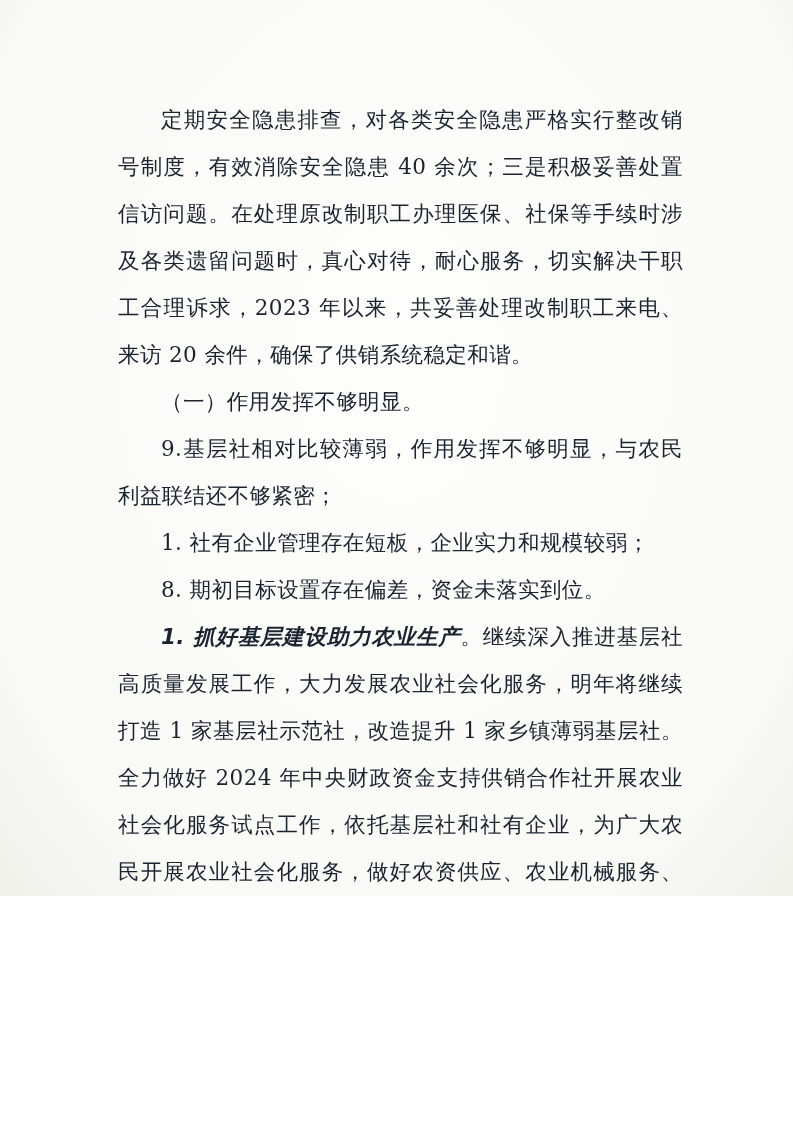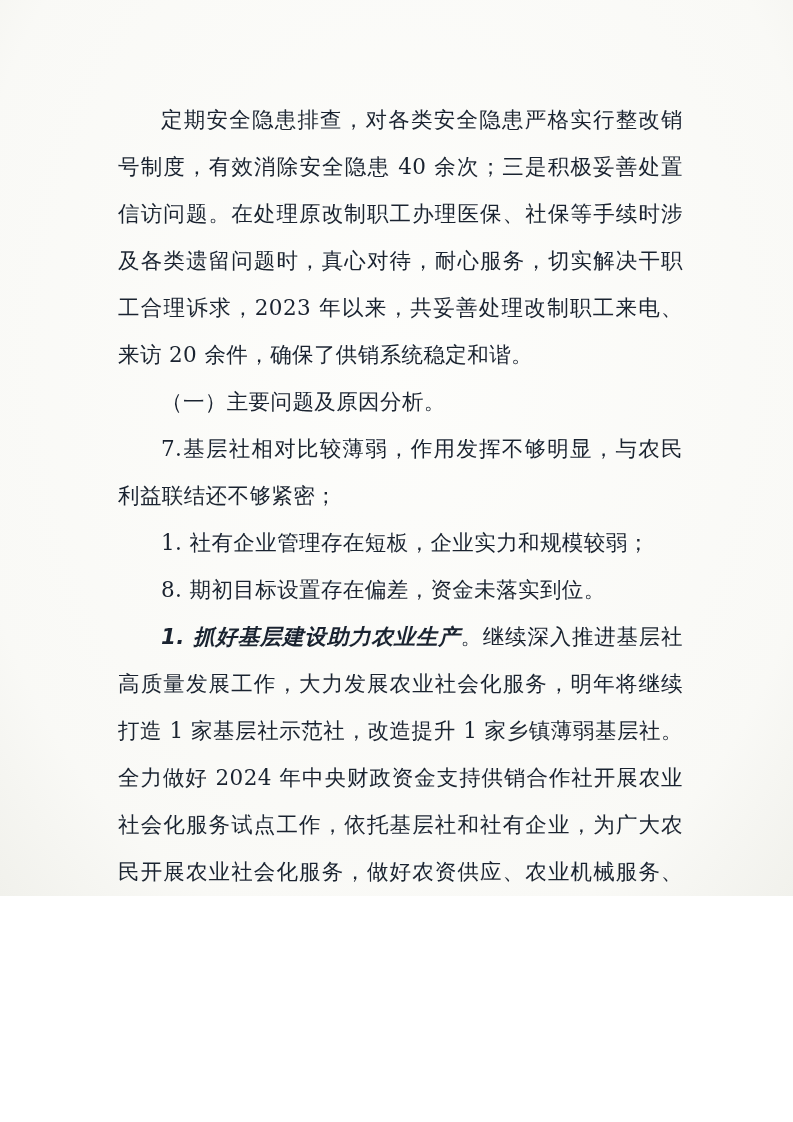--- a/index.html
+++ b/index.html
@@ -76,23 +76,23 @@
 <body>
 
 <div class="page">
   <div class="paper-tint"></div>
 
   <div class="content">
 
     <p class="indent">定期安全隐患排查，对各类安全隐患严格实行整改销号制度，有效消除安全隐患 40 余次；三是积极妥善处置信访问题。在处理原改制职工办理医保、社保等手续时涉及各类遗留问题时，真心对待，耐心服务，切实解决干职工合理诉求，2023 年以来，共妥善处理改制职工来电、来访 20 余件，确保了供销系统稳定和谐。</p>
 
 
-    <p class="indent">（一）主要问题及原因分析。</p>
+    <p class="indent">（一）作用发挥不够明显。</p>
 
-    <p class="indent">7.基层社相对比较薄弱，作用发挥不够明显，与农民利益联结还不够紧密；</p>
+    <p class="indent">9.基层社相对比较薄弱，作用发挥不够明显，与农民利益联结还不够紧密；</p>
 
     <p class="indent">1. 社有企业管理存在短板，企业实力和规模较弱；</p>
 
     <p class="indent">8. 期初目标设置存在偏差，资金未落实到位。</p>
 
 
     <p class="indent">
       <span class="bold-run">1. 抓好基层建设助力农业生产</span><span>。继续深入推进基层社高质量发展工作，大力发展农业社会化服务，明年将继续打造 1 家基层社示范社，改造提升 1 家乡镇薄弱基层社。全力做好 2024 年中央财政资金支持供销合作社开展农业社会化服务试点工作，依托基层社和社有企业，为广大农民开展农业社会化服务，做好农资供应、农业机械服务、植保飞防等服务。同时继续依托“嘟嘟农机”生产作业服务平台，开展农机数字化作业服务，全面提高农机作业的作业效率，为全市</span>
     </p>
 

